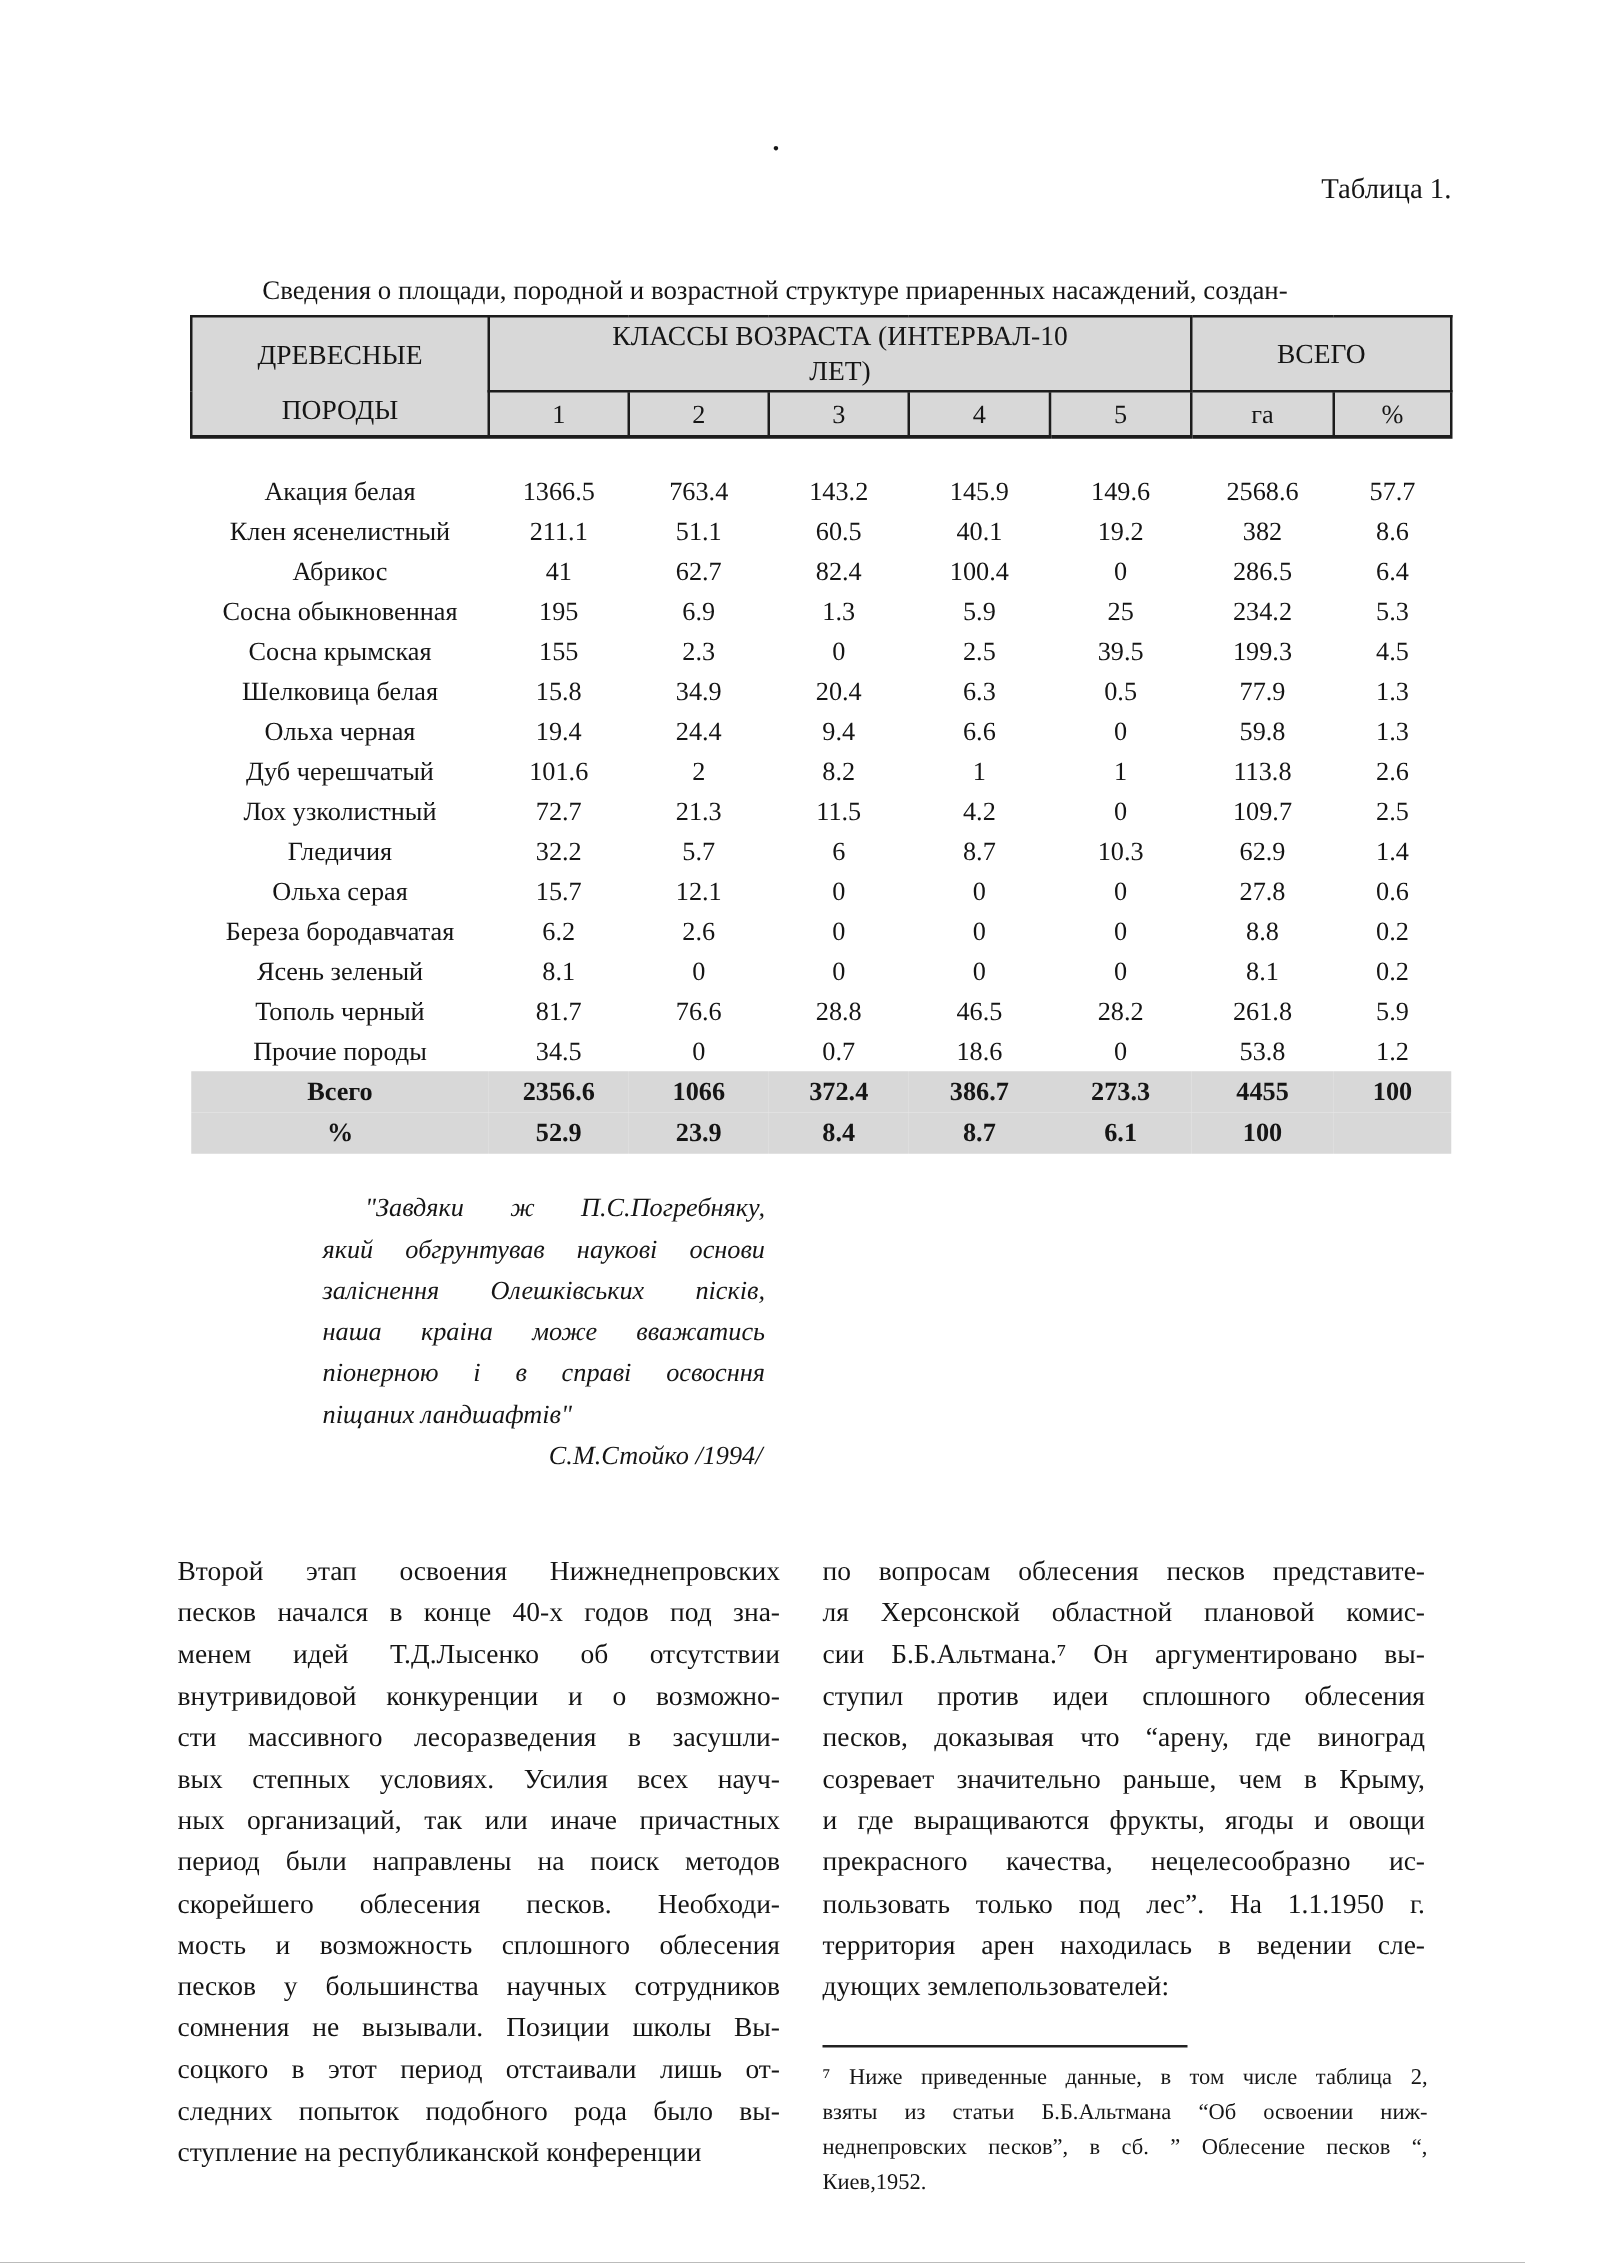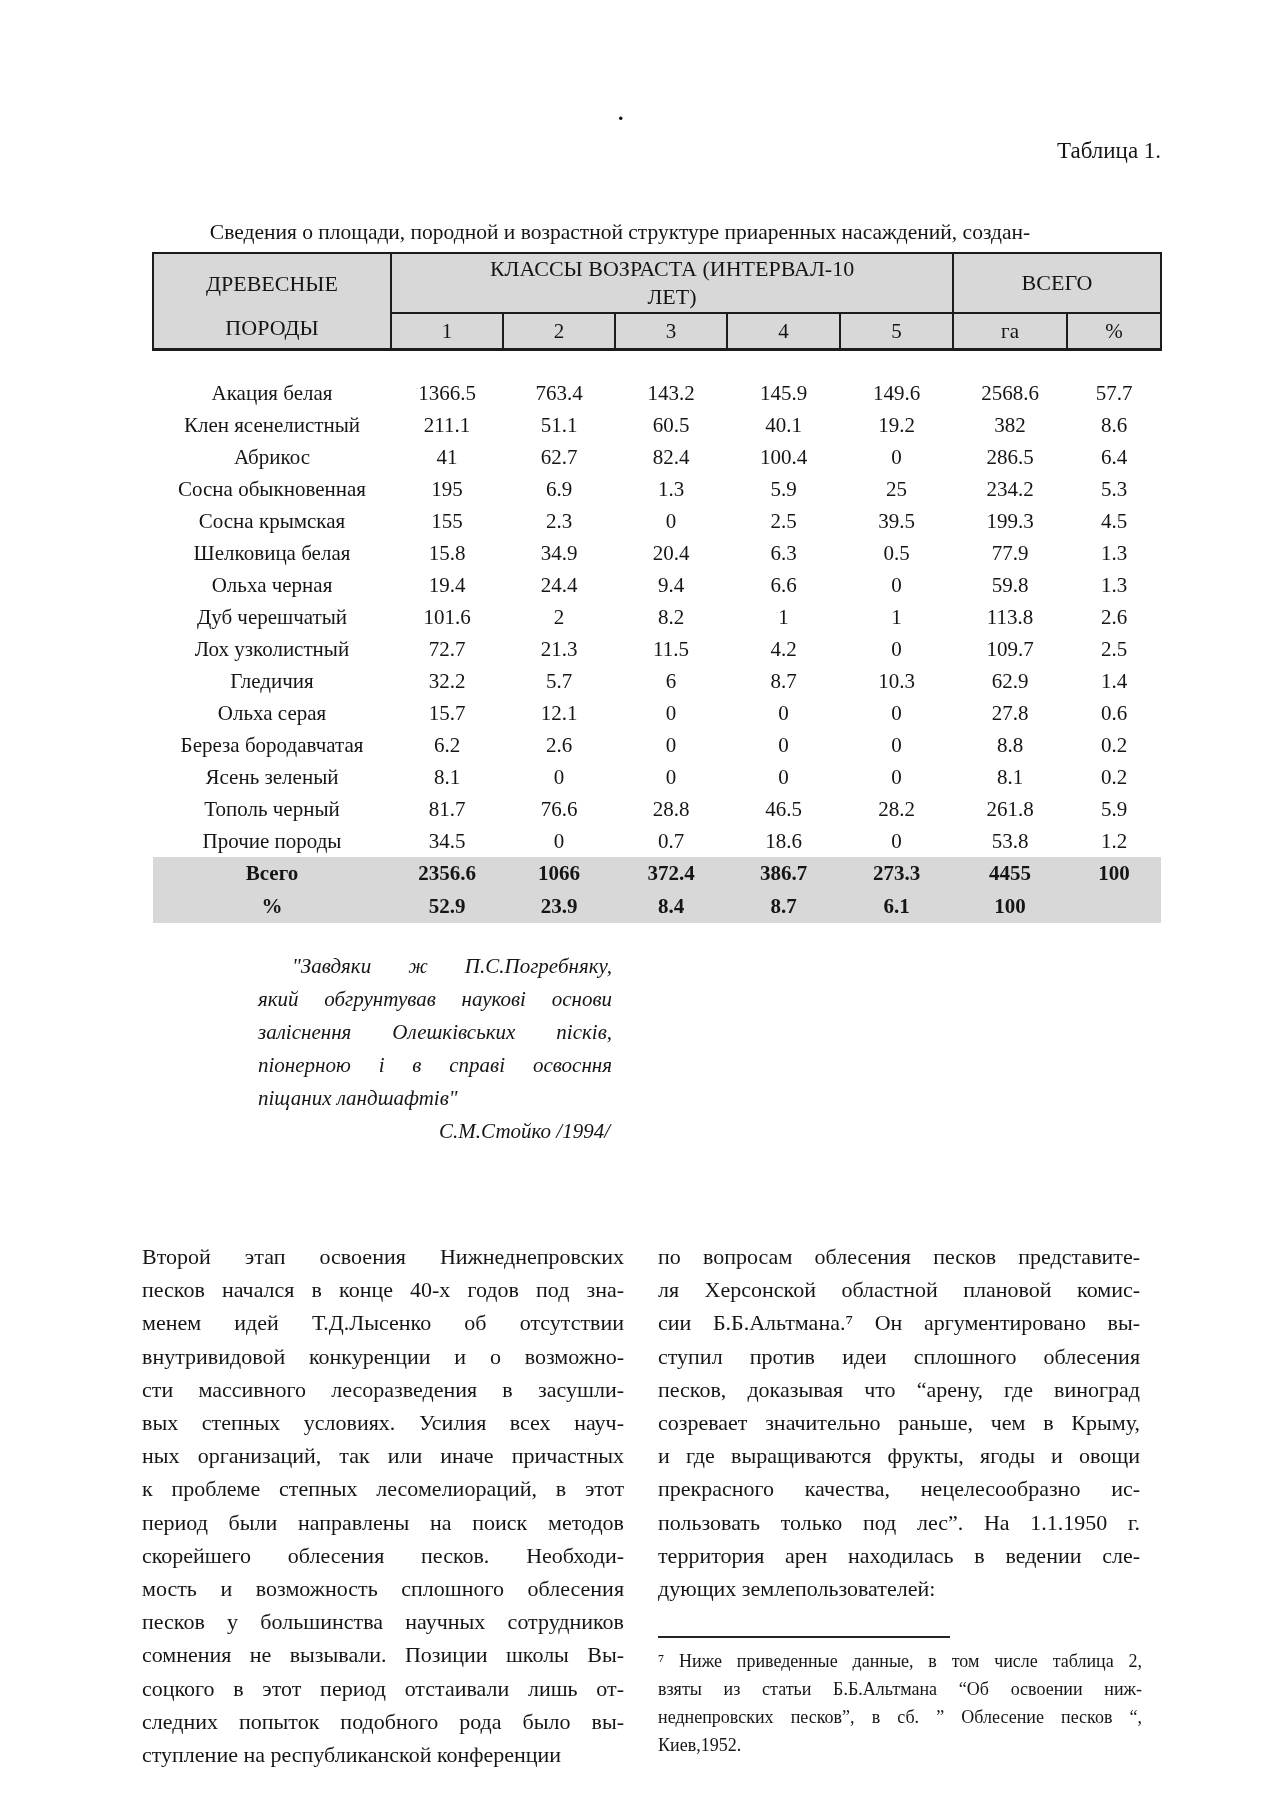--- a/index.html
+++ b/index.html
@@ -280,35 +280,35 @@
           <td></td>
         </tr>
       </tbody>
   </table>
 
   <div class="quote">
     <div>
         <div class="tline">"Завдяки ж П.С.Погребняку,</div>
         <div class="tline">який обгрунтував наукові основи</div>
         <div class="tline">заліснення Олешківських пісків,</div>
+        <div class="tline">наша краіна може вважатись</div>
         <div class="tline">піонерною і в справі освосння</div>
         <div class="tline tline-last">піщаних ландшафтів"</div>
       </div>
     <div class="quote-attr">С.М.Стойко /1994/</div>
   </div>
 
   <div class="col col-left">
       <div class="tline">Второй этап освоения Нижнеднепровских</div>
       <div class="tline">песков начался в конце 40-х годов под зна-</div>
       <div class="tline">менем идей Т.Д.Лысенко об отсутствии</div>
       <div class="tline">внутривидовой конкуренции и о возможно-</div>
       <div class="tline">сти массивного лесоразведения в засушли-</div>
       <div class="tline">вых степных условиях. Усилия всех науч-</div>
       <div class="tline">ных организаций, так или иначе причастных</div>
-      <div class="tline">к проблеме степных лесомелиораций, в этот</div>
       <div class="tline">период были направлены на поиск методов</div>
       <div class="tline">скорейшего облесения песков. Необходи-</div>
       <div class="tline">мость и возможность сплошного облесения</div>
       <div class="tline">песков у большинства научных сотрудников</div>
       <div class="tline">сомнения не вызывали. Позиции школы Вы-</div>
       <div class="tline">соцкого в этот период отстаивали лишь от-</div>
       <div class="tline">следних попыток подобного рода было вы-</div>
       <div class="tline tline-last">ступление на республиканской конференции</div>
     </div>
   <div class="col col-right">

